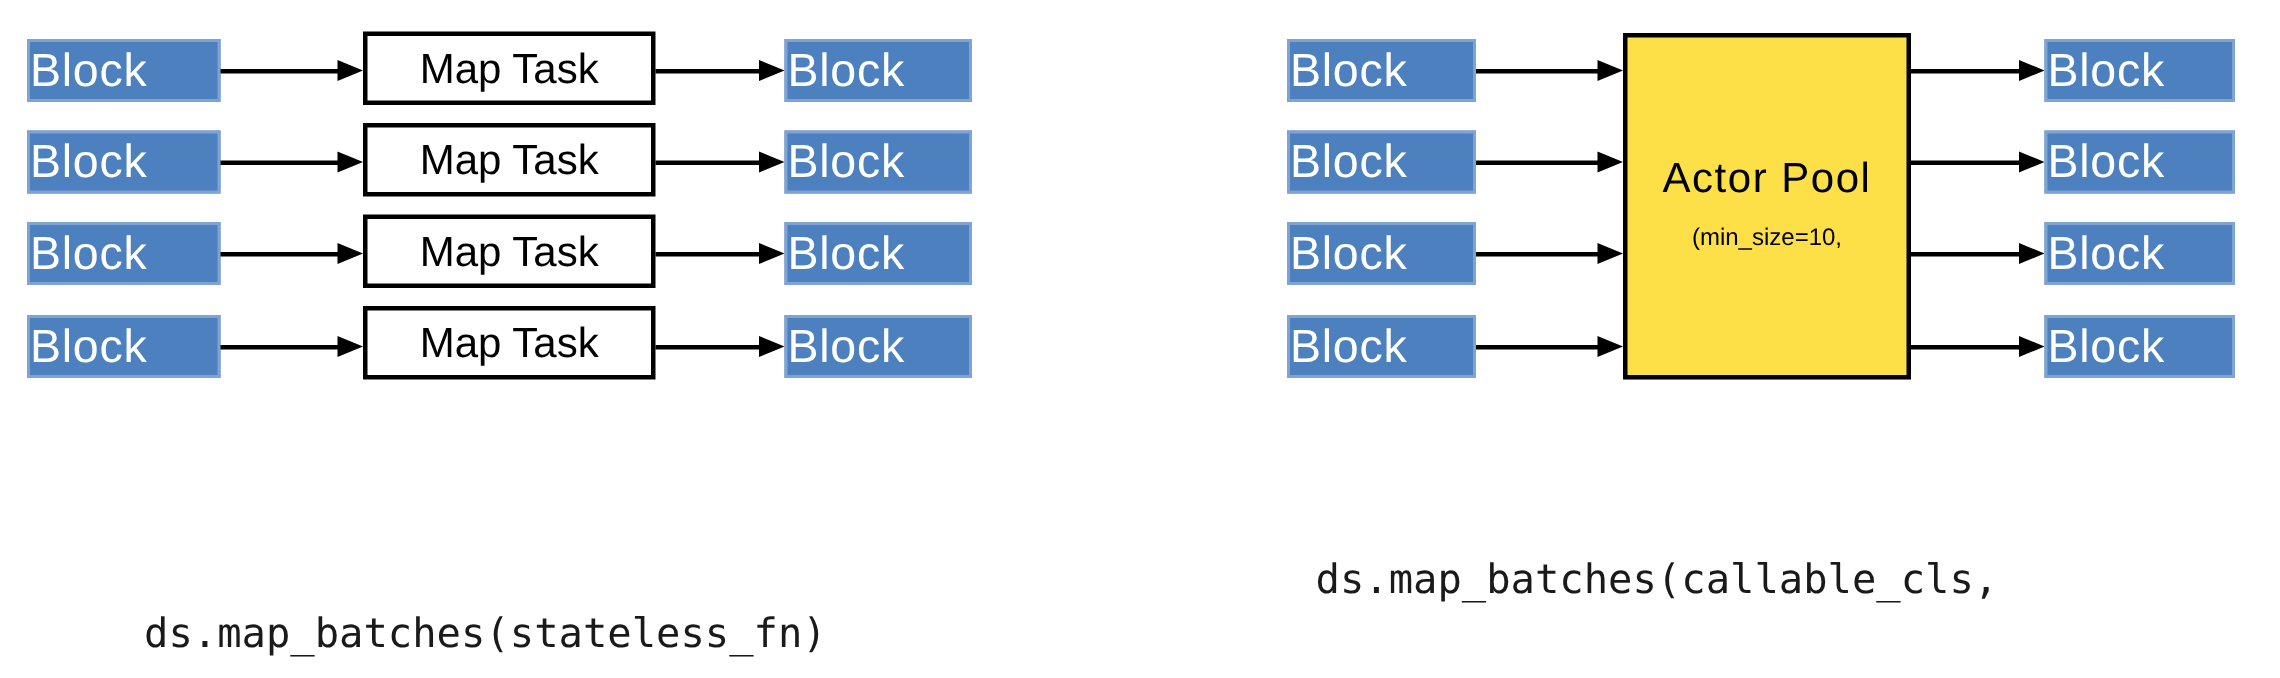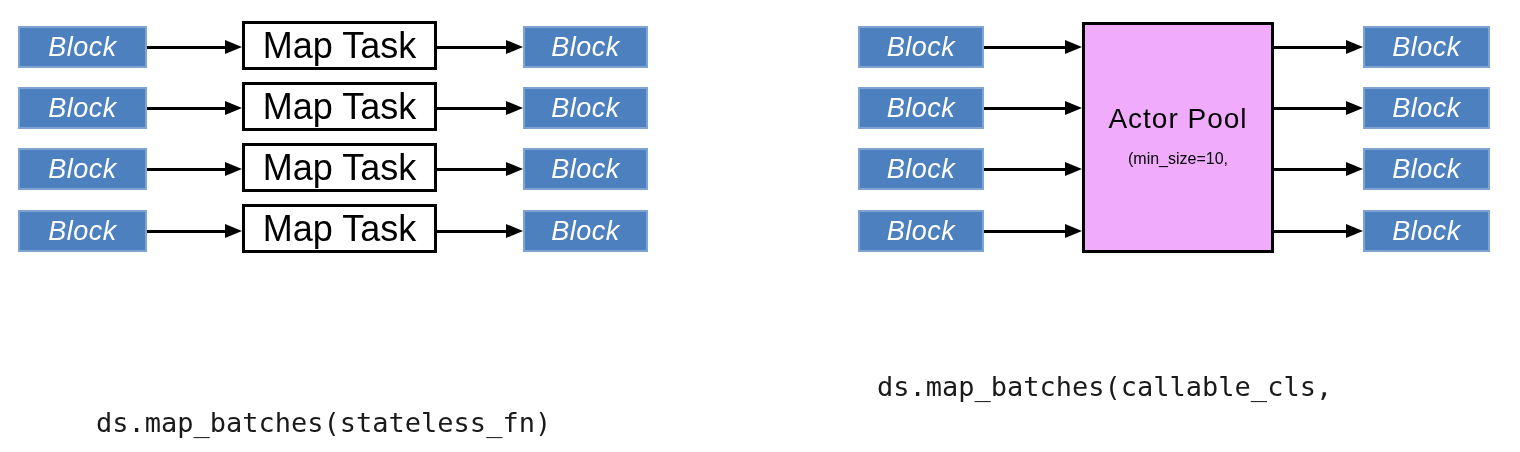--- a/index.html
+++ b/index.html
@@ -21,38 +21,36 @@
     font-family: "Liberation Sans", sans-serif;
   }
   .block {
     position: absolute;
     height: 42px;
     background: var(--block_fill);
     border: 2px solid var(--block_border);
     color: var(--text_on_block);
     display: flex;
     align-items: center;
-    justify-content: center;
-    font-size: 27px;
+    font-size: 31px;
     letter-spacing: 0.5px;
-    font-style: italic;
   }
   .taskbox {
     position: absolute;
     background: #ffffff;
     border: 3px solid var(--outline);
     color: #000000;
     display: flex;
     align-items: center;
     justify-content: center;
-    font-size: 36px;
+    font-size: 28px;
   }
   .poolbox {
     position: absolute;
-    background: #f0abfc;
+    background: #fde047;
     border: 3px solid var(--outline);
     color: #000000;
     display: flex;
     flex-direction: column;
     align-items: center;
     justify-content: center;
     text-align: center;
   }
   .pool-title { font-size: 28px; letter-spacing: 1px; margin-bottom: 10px; }
   .pool-param { font-size: 16px; line-height: 27px; }

